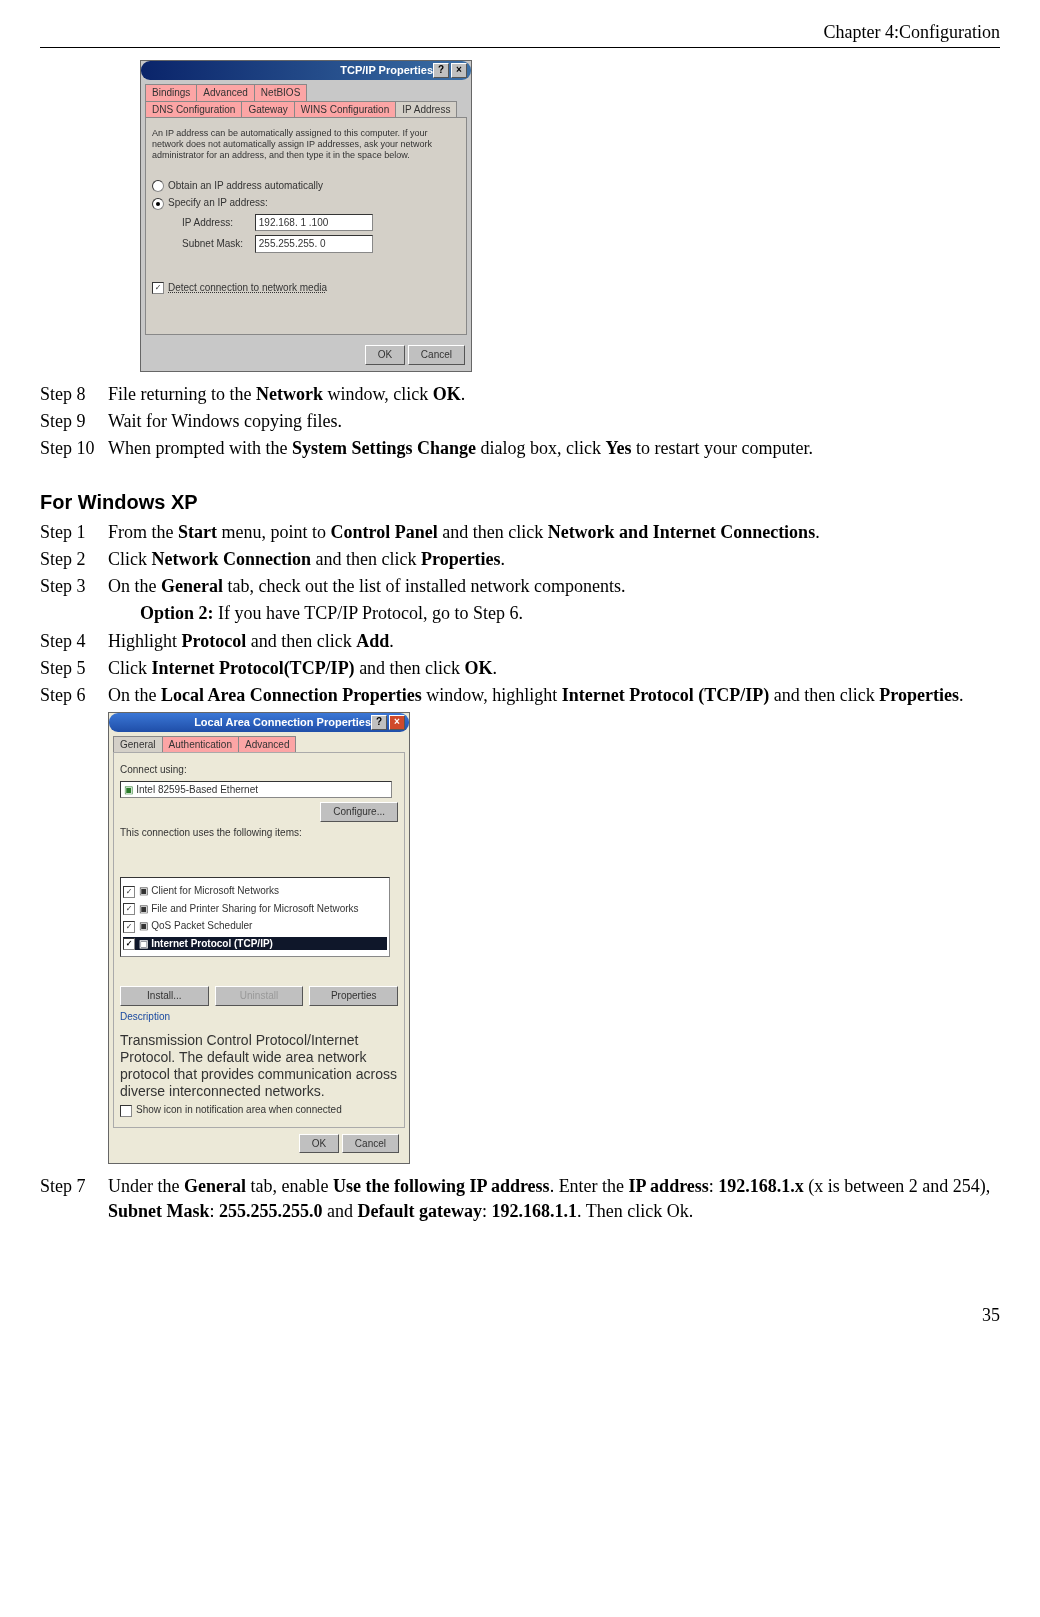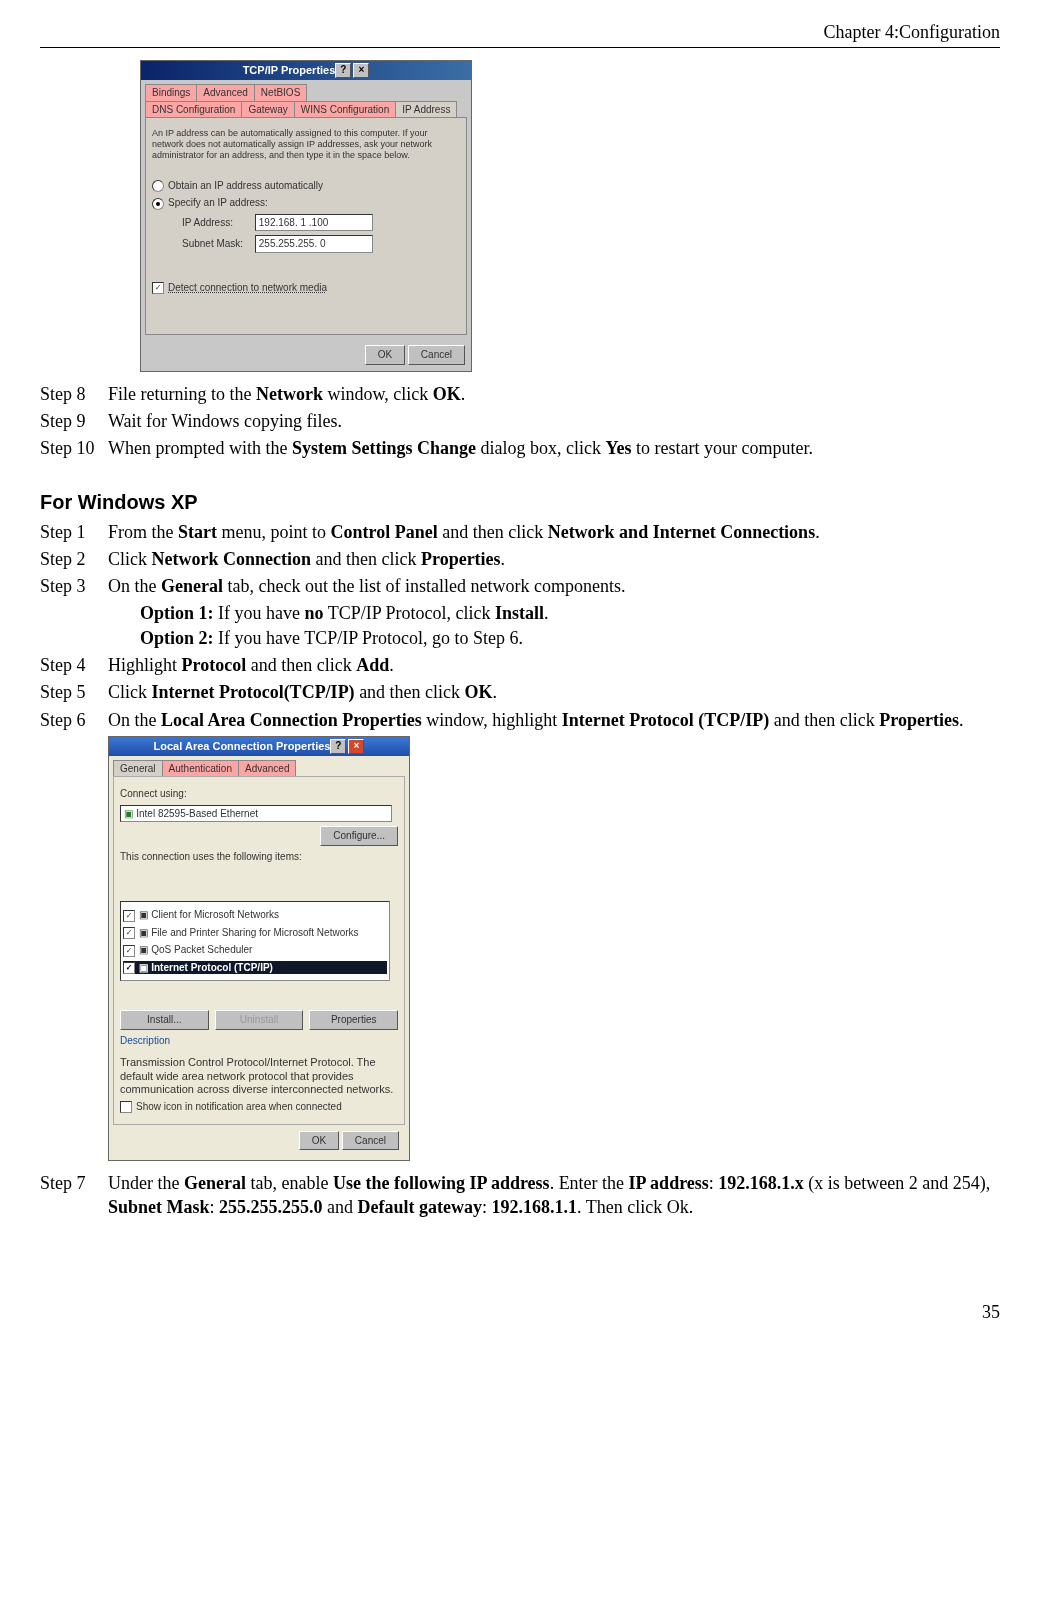--- a/index.html
+++ b/index.html
@@ -31,24 +31,25 @@
     border: 1px solid #666;
     background: #c8c8c8;
     font-family: Tahoma, Arial, sans-serif;
     font-size: 10px;
     color: #333;
   }
   .titlebar {
     background: linear-gradient(to right, #0a246a, #3a6ea5);
     color: #fff;
     font-weight: bold;
-    padding: 2px 20px;
+    padding: 2px 4px;
     font-size: 11px;
     display: flex;
-    justify-content: center;
+    justify-content: flex-end;
+    border-radius: 9px;
   }
   .titlebar .tbtns {
     display: flex;
     gap: 2px;
   }
   .titlebar .tbtns > div {
     width: 14px;
     height: 13px;
     background: #c0c0c0;
     border: 1px solid #fff;
@@ -153,21 +154,20 @@
     <span class="txt"><span>From the </span><b>Start</b><span> menu, point to </span><b>Control Panel</b><span> and then click </span><b>Network and Internet    Connections</b><span>.</span></span>
   </div>
   <div class="step">
       <span class="lbl">Step 2</span>
     <span class="txt"><span>Click </span><b>Network Connection</b><span> and then click </span><b>Properties</b><span>.</span></span>
   </div>
   <div class="step">
       <span class="lbl">Step 3</span>
     <span class="txt"><span>On the </span><b>General</b><span> tab, check out the list of installed network components.</span></span>
   </div>
-  <div class="indent"><b>Option 1:</b><span> If you have </span><b>no</b><span> TCP/IP Protocol, click </span><b>Install</b><span>.</span></div>
   <div class="indent"><b>Option 2:</b><span> If you have TCP/IP Protocol, go to Step 6.</span></div>
   <div class="step">
       <span class="lbl">Step 4</span>
     <span class="txt"><span>Highlight </span><b>Protocol</b><span> and then click </span><b>Add</b><span>.</span></span>
   </div>
   <div class="step">
       <span class="lbl">Step 5</span>
     <span class="txt"><span>Click </span><b>Internet Protocol(TCP/IP)</b><span> and then click </span><b>OK</b><span>.</span></span>
   </div>
   <div class="step">
@@ -201,21 +201,21 @@
           <div class="row"><span class="chk">✓</span>▣ <span>File and Printer Sharing for Microsoft Networks</span></div>
           <div class="row"><span class="chk">✓</span>▣ <span>QoS Packet Scheduler</span></div>
           <div class="row" style="background:#0f172a;color:#fff;font-weight:bold;"><span class="chk" style="color:#000;">✓</span>▣ <span>Internet Protocol (TCP/IP)</span></div>
         </div>
         <div class="row" style="display:flex;gap:6px;margin-top:29px;">
           <span class="btn" style="flex:1;text-align:center;">Install...</span>
           <span class="btn" style="flex:1;text-align:center;color:#999;">Uninstall</span>
           <span class="btn" style="flex:1;text-align:center;">Properties</span>
         </div>
         <div class="row" style="color:#1a4aa0;">Description</div>
-        <div class="row" style="font-size:11px;line-height:1.2;margin-top:9px;">Transmission Control Protocol/Internet Protocol. The default wide area network protocol that provides communication across diverse interconnected networks.</div>
+        <div class="row" style="font-size:14px;line-height:1.2;margin-top:9px;">Transmission Control Protocol/Internet Protocol. The default wide area network protocol that provides communication across diverse interconnected networks.</div>
         <div class="row"><span class="chk"></span><span>Show icon in notification area when connected</span></div>
       </div>
       <div class="btnrow">
         <span class="btn">OK</span>
         <span class="btn">Cancel</span>
       </div>
     </div>
   </div>
 </div>
 

